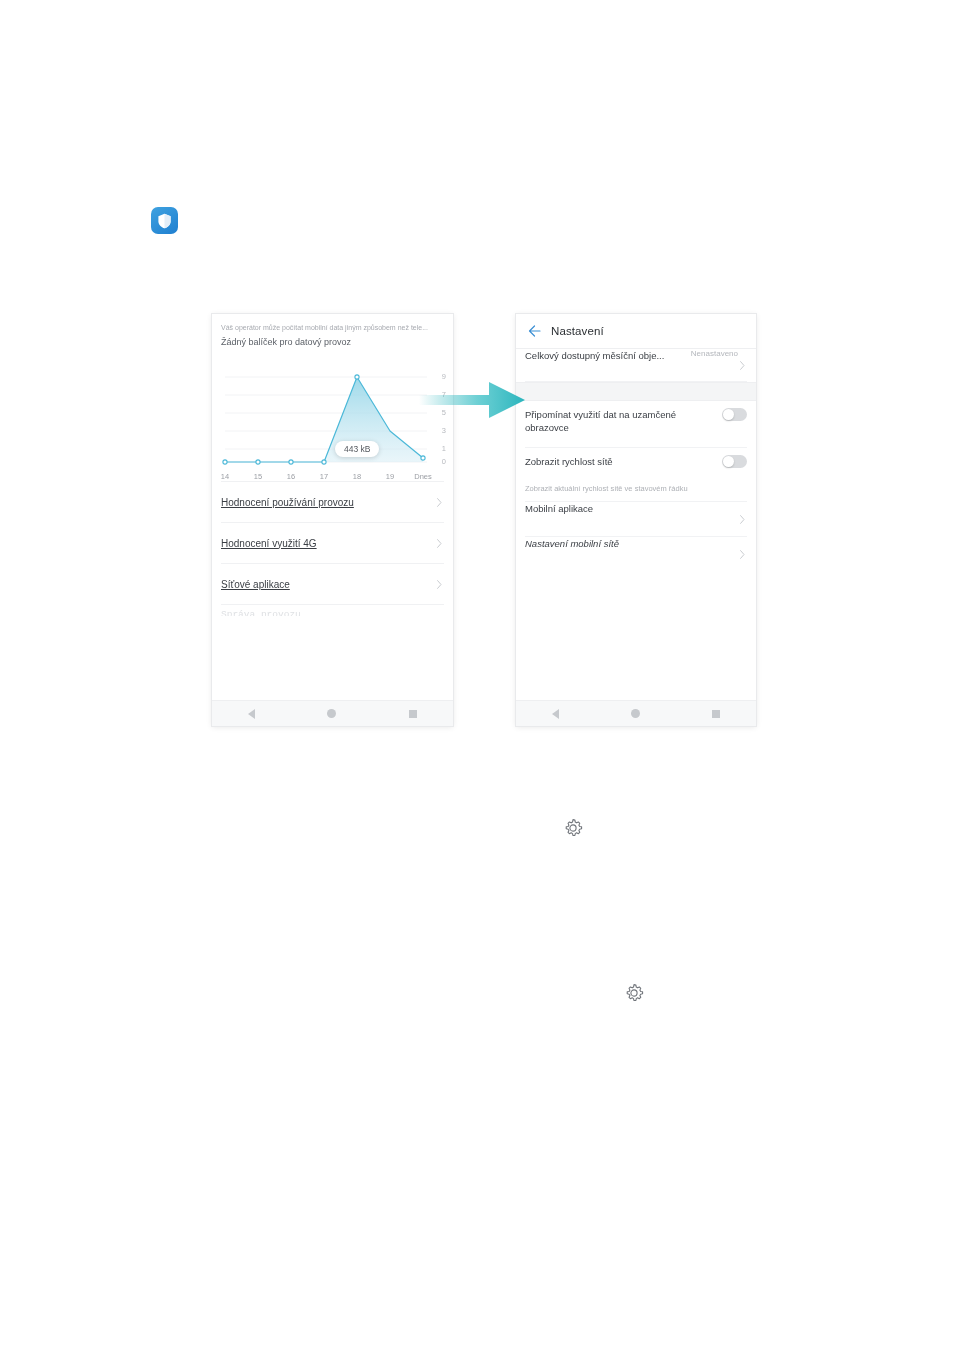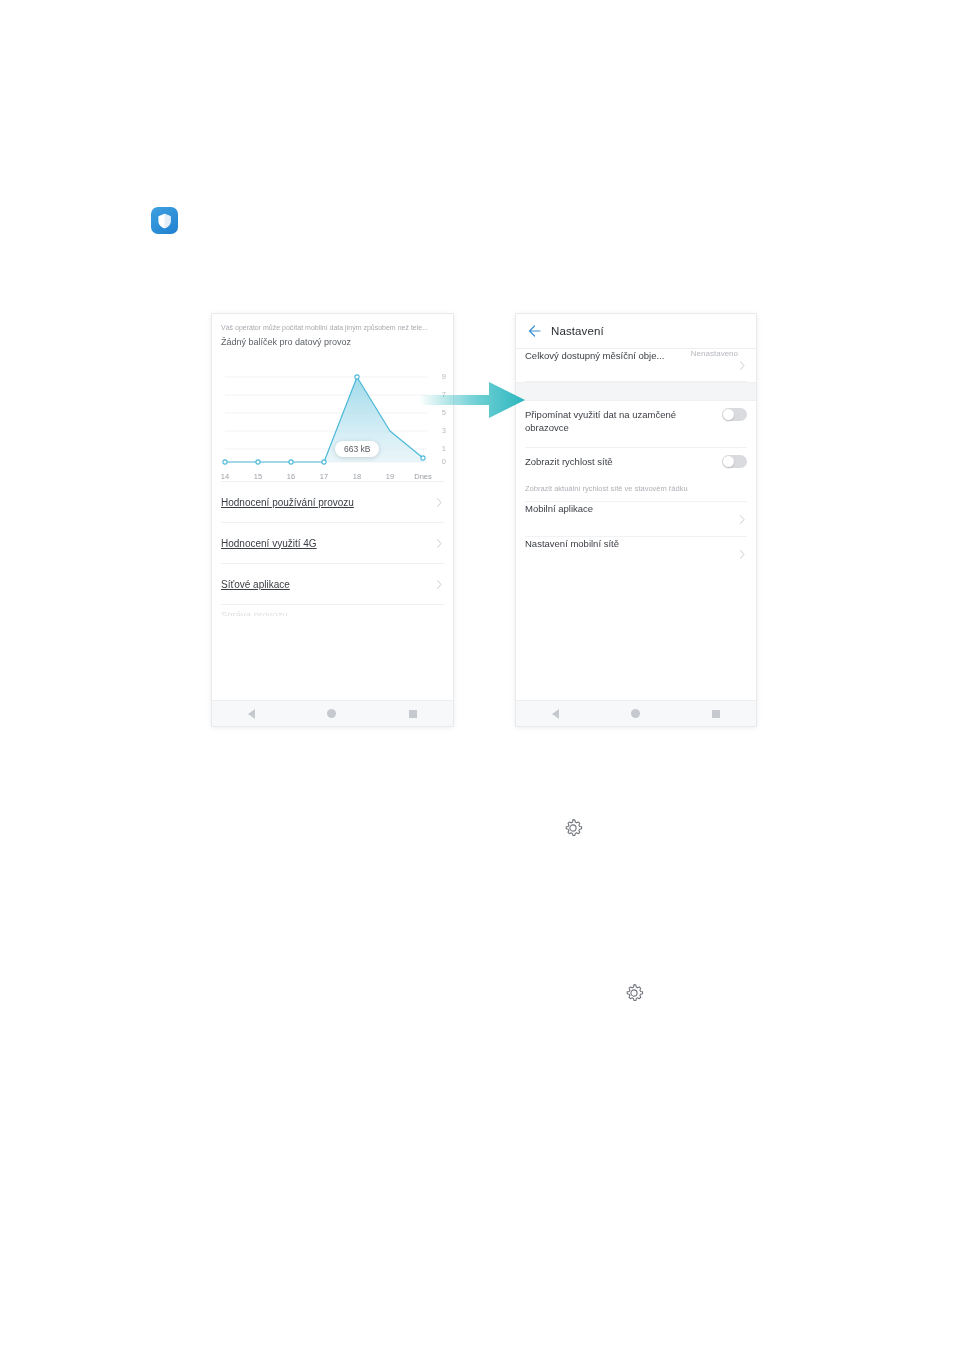--- a/index.html
+++ b/index.html
@@ -136,20 +136,21 @@
     align-items: center;
   }
   .lrow .lbl { font-size: 10px; color: #3a3e44; text-decoration: underline; }
   .lrow .chev { position: absolute; right: 2px; top: 50%; margin-top: -4px; }
   .lrow-cut {
     position: relative;
     height: 11px;
     margin: 0 9px;
     border-top: 1px solid #f0f1f3;
     overflow: hidden;
+    font-family: Liberation Mono, monospace;
   }
   .lrow-cut .lbl { font-size: 9.5px; color: #dfe1e4; padding-top: 4px; display:block;}
 
   
   .navbar {
     position: absolute;
     left: 0; bottom: 0;
     width: 100%;
     height: 25px;
     background: #f7f8f9;
@@ -176,21 +177,21 @@
 
   
   .rrow {
     position: relative;
     min-height: 32px;
     margin: 0 9px;
     display: flex;
     justify-content: space-between;
     border-bottom: 1px solid #f1f2f4;
   }
-  .rrow.no-border { border-bottom: none; }
+  .rrow.no-border { border-bottom: none; font-style: italic; }
   .rrow .rlbl { font-size: 9.5px; color: #3a3e44; line-height: 13px; }
   .rrow .rsub { font-size: 7.5px; color: #aeb1b6; line-height: 10px; margin-top: 16px; }
   .rrow .rval { font-size: 8px; color: #b4b7bc; margin-right: 9px; white-space: nowrap;}
   .rrow .rchev { position: absolute; right: 2px; top: 50%; margin-top: -4px; }
   .spacer-band {
     height: 17px;
     background: #f4f5f6;
     border-top: 1px solid #eeeff1;
     border-bottom: 1px solid #eeeff1;
   }
@@ -281,21 +282,21 @@
     <div class="y-lab" style="top:95px">0</div>
 
     <div class="x-lab" style="left:13px">14</div>
     <div class="x-lab" style="left:46px">15</div>
     <div class="x-lab" style="left:79px">16</div>
     <div class="x-lab" style="left:112px">17</div>
     <div class="x-lab" style="left:145px">18</div>
     <div class="x-lab" style="left:178px">19</div>
     <div class="x-lab" style="left:211px">Dnes</div>
 
-    <div id="tooltip">663 kB</div>
+    <div id="tooltip">443 kB</div>
   </div>
 
   <div class="lrow">
     <span class="lbl">Hodnocení používání provozu</span>
     <svg class="chev" width="5" height="9" viewBox="0 0 5 9">
       <path d="M0.6 0.6 L4 4.5 L0.6 8.4" fill="none" stroke="#c9ccd0" stroke-width="1" stroke-linecap="round"></path>
     </svg>
   </div>
   <div class="lrow">
     <span class="lbl">Hodnocení využití 4G</span>

